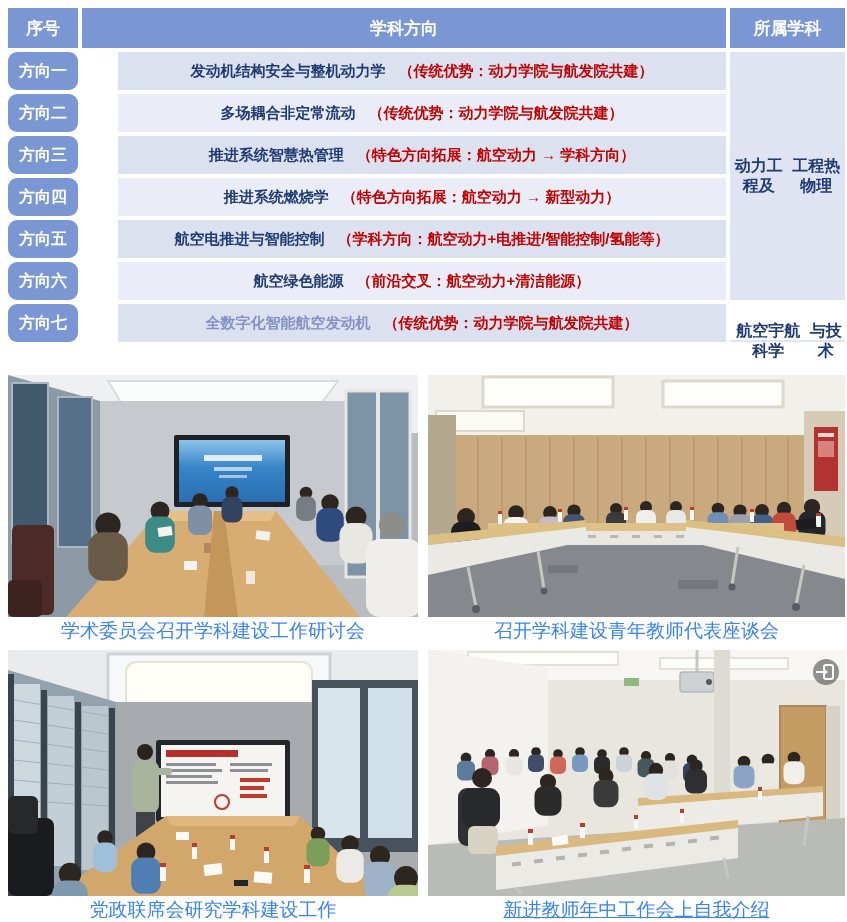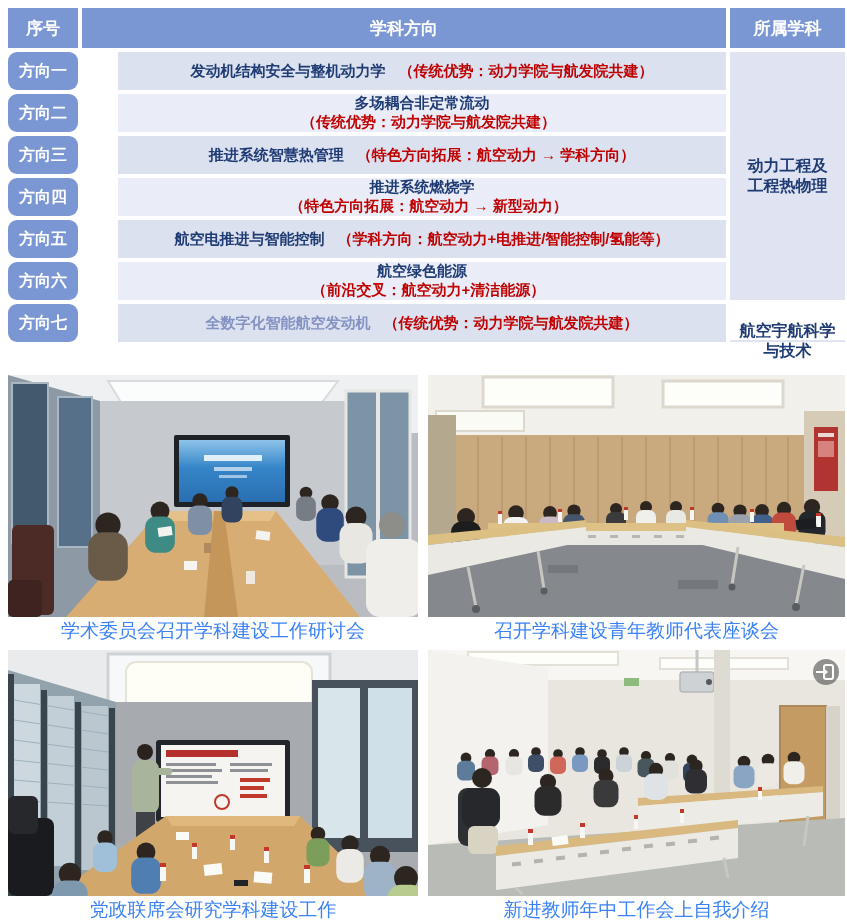--- a/index.html
+++ b/index.html
@@ -6,43 +6,43 @@
   body{font-family:"Liberation Sans","DejaVu Sans",sans-serif;}
   .page{position:relative;width:847px;height:922px;background:#fff;overflow:hidden;}
 
   
   .dir-table{position:absolute;left:8px;top:8px;width:669px;display:grid;
     grid-template-columns:70px 644px 115px;grid-template-rows:40px repeat(7,38px);gap:4px;}
   .cell{display:flex;align-items:center;justify-content:center;text-align:center;}
   .hdr{background:#7B97D3;color:#fff;font-weight:bold;font-size:17px;}
   .idx{background:#7B97D3;color:#fff;font-weight:bold;font-size:16px;border-radius:9px;}
   .row-odd{background:#DCE1F0;}
-  .row-even{background:#EAEDF7;flex-direction:column;}
+  .row-even{background:#EAEDF7;}
   .dir-cell{font-size:15px;font-weight:bold;white-space:nowrap;margin-left:36px;}
   .dir-main{color:#1F3B73;}
   .dir-main.muted{color:#8392C2;font-weight:600;}
   .dir-note{color:#C00000;margin-left:13px;}
   .disc-cell{background:#DFE3F2;color:#1F3B73;font-weight:bold;font-size:16px;
-    flex-direction:column;line-height:1.25;font-family:Liberation Serif, serif;}
+    flex-direction:row;line-height:1.25;font-family:Liberation Serif, serif;}
   .disc-merged{grid-column:3;grid-row:2/span 6;}
   .disc-last{grid-column:3;grid-row:8;margin-top:36px;}
 
   
   .photo{position:absolute;overflow:hidden;background:#ccc;}
   .photo svg{display:block;}
   #photo1{left:8px;top:375px;width:410px;height:242px;}
   #photo2{left:428px;top:375px;width:417px;height:242px;}
   #photo3{left:8px;top:650px;width:410px;height:246px;}
   #photo4{left:428px;top:650px;width:417px;height:246px;}
   .caption{position:absolute;height:24px;display:flex;align-items:center;justify-content:center;
     color:#3b82f6;font-size:19px;}
   #cap1{left:8px;top:619px;width:410px;}
   #cap2{left:428px;top:619px;width:417px;}
   #cap3{left:8px;top:898px;width:410px;}
-  #cap4{left:428px;top:898px;width:417px;}
+  #cap4{left:428px;top:898px;width:417px;text-decoration:underline;}
 </style>
 </head>
 <body>
 
 <div class="page">
 
   <div class="dir-table">
     <div class="cell hdr">序号</div>
     <div class="cell hdr">学科方向</div>
     <div class="cell hdr">所属学科</div>

